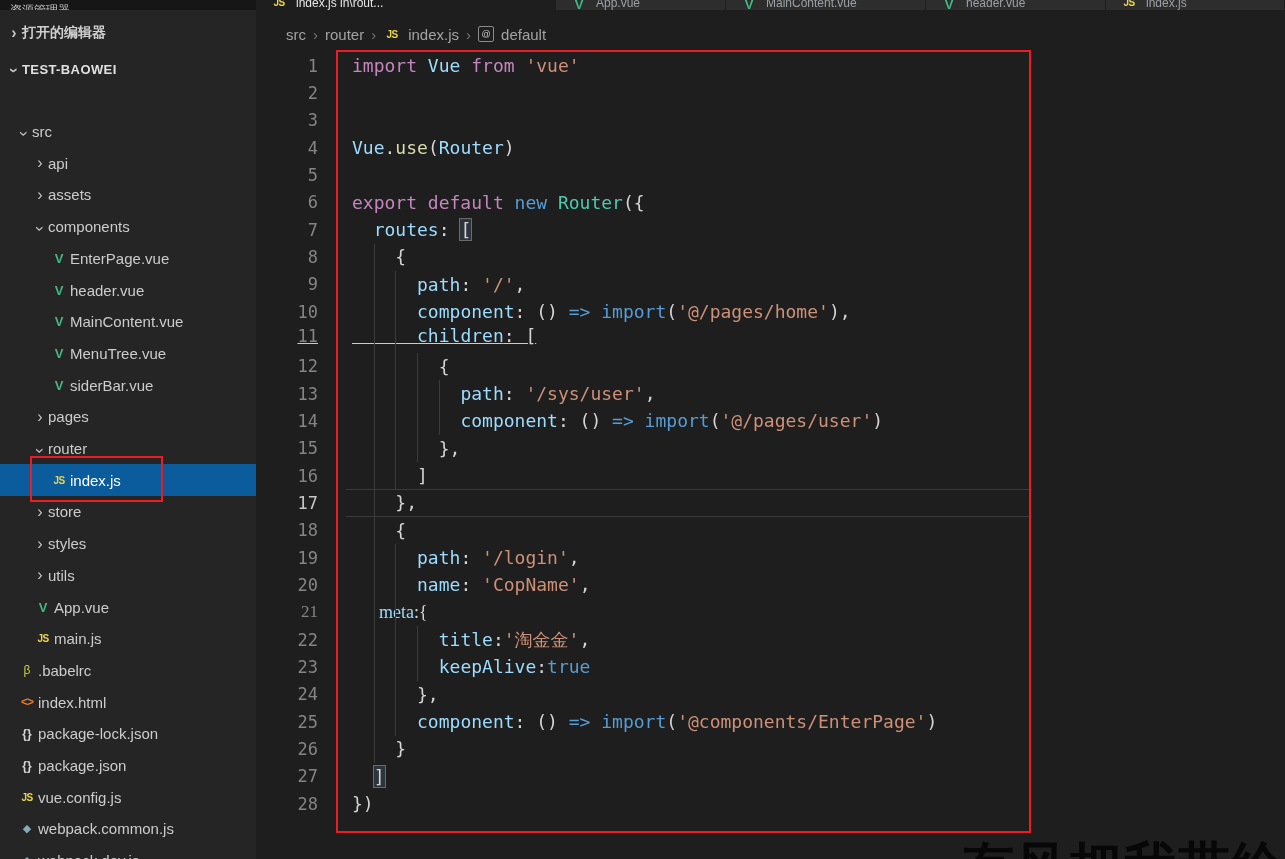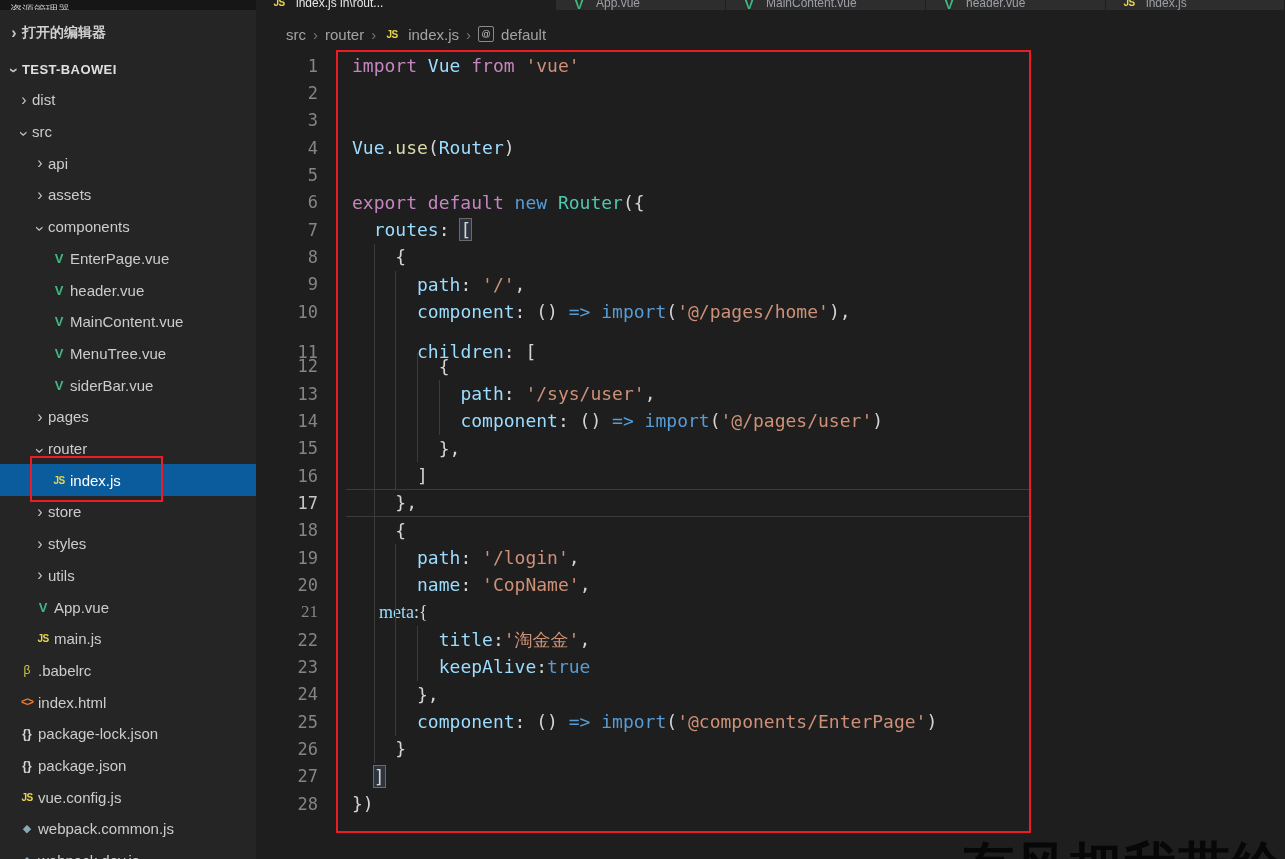--- a/index.html
+++ b/index.html
@@ -111,24 +111,20 @@
   <div class="sidebar">
     <div class="sec1">
       <span class="chev"></span>
       <span>打开的编辑器</span>
     </div>
     <div class="sec2">
       <span class="chev down"></span>
       <span>TEST-BAOWEI</span>
     </div>
     <div class="tree">
-        <div class="trow" style="top: 74px; padding-left: 16px;">
-          <span class="chev"></span>
-          <span>dist</span>
-        </div>
         <div class="trow" style="top: 105.7px; padding-left: 16px;">
           <span class="chev down"></span>
           <span>src</span>
         </div>
         <div class="trow" style="top: 169.1px; padding-left: 32px;">
           <span class="chev"></span>
           <span>assets</span>
         </div>
         <div class="trow" style="top: 137.4px; padding-left: 32px;">
           <span class="chev"></span>
@@ -279,21 +275,21 @@
         <div class="line" style="top: 218.64px;">
           <span class="gutter">9</span>
           <span class="gpad"></span>
           <span class="src"><span class="tk-p">      </span><span class="tk-v">path</span><span class="tk-p">: </span><span class="tk-s">'/'</span><span class="tk-p">,</span></span>
         </div>
         <div class="line" style="top: 245.97px;">
           <span class="gutter">10</span>
           <span class="gpad"></span>
           <span class="src"><span class="tk-p">      </span><span class="tk-v">component</span><span class="tk-p">: () </span><span class="tk-b">=&gt; import</span><span class="tk-p">(</span><span class="tk-s">'@/pages/home'</span><span class="tk-p">),</span></span>
         </div>
-        <div class="line" style="top: 286px;">
+        <div class="line" style="top: 270px; text-decoration: underline;">
           <span class="gutter">11</span>
           <span class="gpad"></span>
           <span class="src"><span class="tk-p">      </span><span class="tk-v">children</span><span class="tk-p">: [</span></span>
         </div>
         <div class="line" style="top: 300.63px;">
           <span class="gutter">12</span>
           <span class="gpad"></span>
           <span class="src"><span class="tk-p">        {</span></span>
         </div>
         <div class="line" style="top: 327.96px;">

